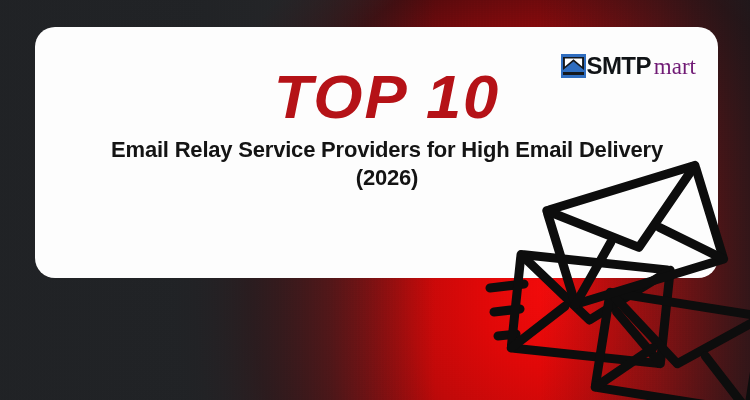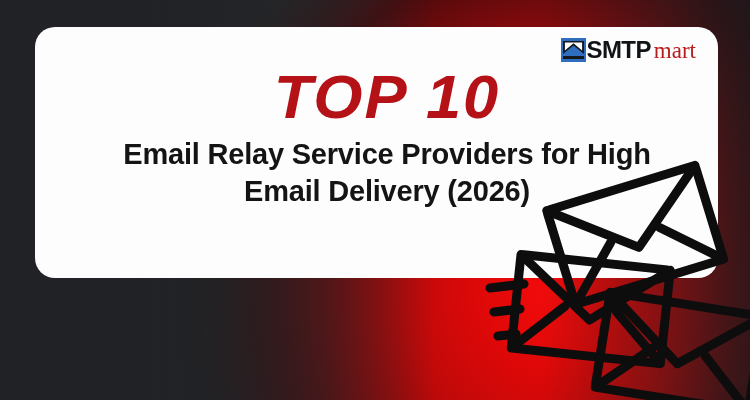--- a/index.html
+++ b/index.html
@@ -64,21 +64,21 @@
     left:35px; top:27px;
     width:683px; height:251px;
     background:#fdfdfd;
     border-radius:20px;
     z-index:3;
   }
 
   
   .logo {
     position:absolute;
-    right:22px; top:8px;
+    right:22px; top:24px;
     display:flex; align-items:center;
     gap:0px;
     height:30px;
   }
   .logo-mark {
     position:relative;
     width:25px; height:24px;
     background:#2f6dbf;
     display:inline-block;
     flex:none;
@@ -100,21 +100,21 @@
     font-size:24px;
     font-weight:bold;
     letter-spacing:-0.6px;
     color:#111417;
     line-height:1;
   }
   .logo-mart {
     font-family:"Liberation Serif", serif;
     font-size:23px;
     font-weight:normal;
-    color:#b91c1c;
+    color:#701a75;
     line-height:1;
     margin-left:3px;
   }
 
   
   .headline-wrap {
     position:absolute;
     left:52px; top:38px;
     width:600px;
     text-align:center;
@@ -127,21 +127,21 @@
     font-style:italic;
     color:#b51217;
     letter-spacing:2px;
     line-height:1.02;
     text-align:center;
     transform:scaleX(1.02);
   }
   .subhead {
     margin-top:8px;
     font-family:"Liberation Sans", sans-serif;
-    font-size:29px;
+    font-size:22px;
     font-weight:bold;
     color:#141414;
     line-height:1.28;
     letter-spacing:-0.2px;
     text-align:center;
   }
 
   
   .envelopes {
     position:absolute;

